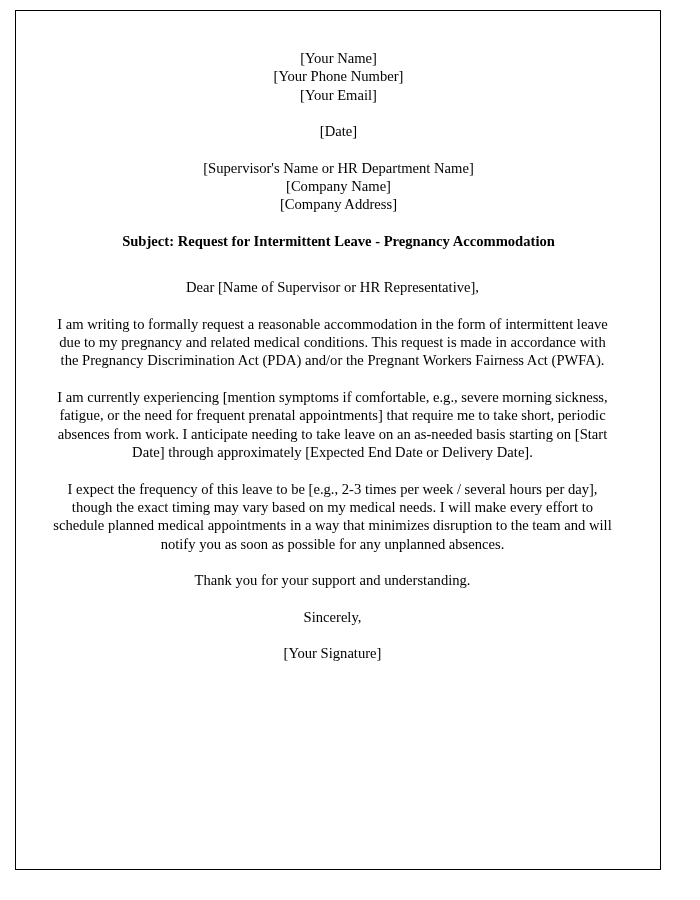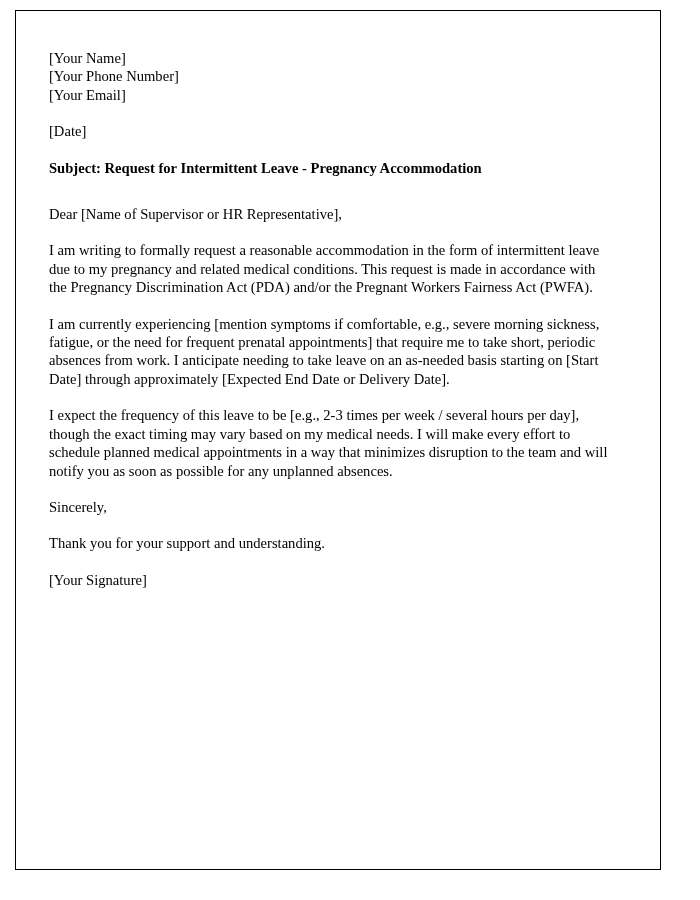--- a/index.html
+++ b/index.html
@@ -1,15 +1,15 @@
 <!DOCTYPE html>
 <html><head>
 <meta charset="utf-8">
 <style>
-  * { box-sizing: border-box; }
+  * { box-sizing: border-box; text-align: center; }
   html, body {
     margin: 0;
     padding: 0;
     background: #ffffff;
     width: 700px;
     height: 900px;
     overflow: hidden;
   }
   .page {
     position: absolute;
@@ -48,27 +48,32 @@
   <div class="block">
     <p class="line">[Your Name]</p>
     <p class="line">[Your Phone Number]</p>
     <p class="line">[Your Email]</p>
   </div>
 
   <div class="block">
     <p class="line">[Date]</p>
   </div>
 
+  <div class="block">
+    <p class="line">[Supervisor's Name or HR Department Name]</p>
+    <p class="line">[Company Name]</p>
+    <p class="line">[Company Address]</p>
+  </div>
 
   <p class="subject">Subject: Request for Intermittent Leave - Pregnancy Accommodation</p>
 
   <p class="para">Dear [Name of Supervisor or HR Representative],</p>
 
   <p class="para">I am writing to formally request a reasonable accommodation in the form of intermittent leave due to my pregnancy and related medical conditions. This request is made in accordance with the Pregnancy Discrimination Act (PDA) and/or the Pregnant Workers Fairness Act (PWFA).</p>
   <p class="para">I am currently experiencing [mention symptoms if comfortable, e.g., severe morning sickness, fatigue, or the need for frequent prenatal appointments] that require me to take short, periodic absences from work. I anticipate needing to take leave on an as-needed basis starting on [Start Date] through approximately [Expected End Date or Delivery Date].</p>
   <p class="para">I expect the frequency of this leave to be [e.g., 2-3 times per week / several hours per day], though the exact timing may vary based on my medical needs. I will make every effort to schedule planned medical appointments in a way that minimizes disruption to the team and will notify you as soon as possible for any unplanned absences.</p>
+  <p class="para">Thank you for your support and understanding.</p>
+
   <p class="para">Sincerely,</p>
-
-  <p class="para">Thank you for your support and understanding.</p>
 
   <p class="para">[Your Signature]</p>
 
 </div>
 
 </body></html>

